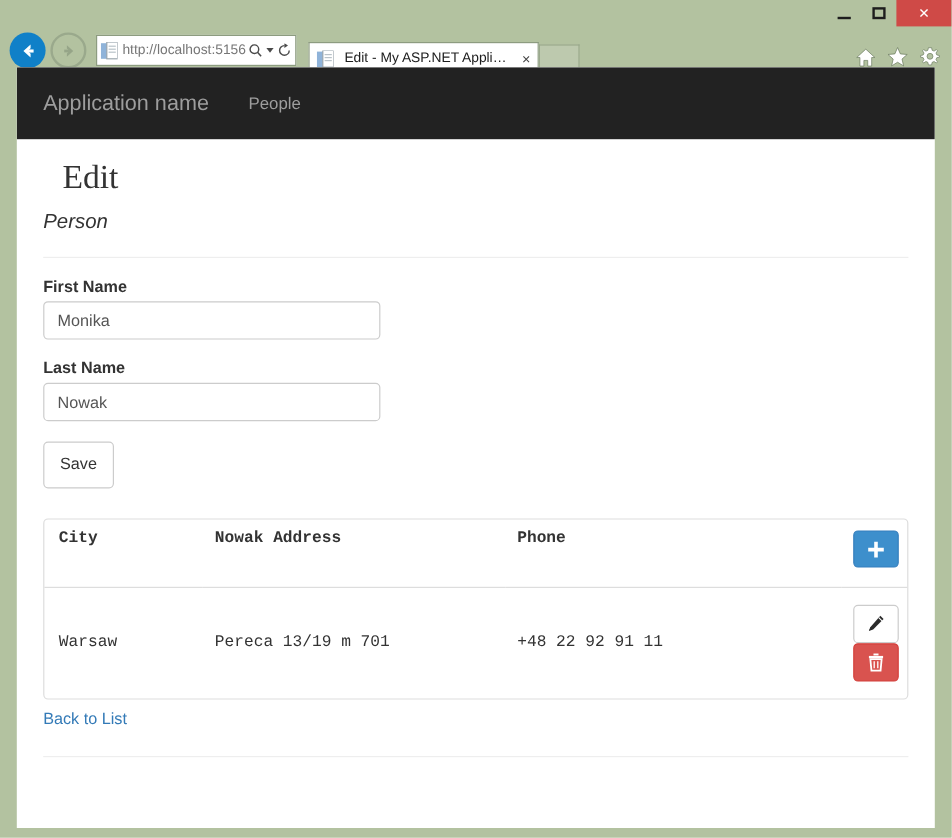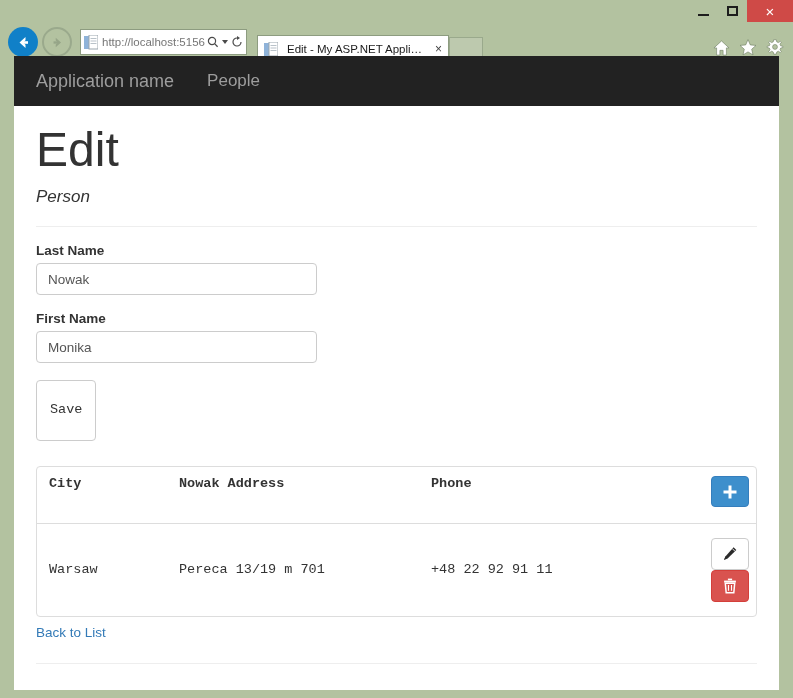--- a/index.html
+++ b/index.html
@@ -196,50 +196,51 @@
     top: 56px;
     width: 765px;
     height: 634px;
     background: #ffffff;
     overflow: hidden;
   }
 
   
   .navbar {
     background: #222222;
-    height: 50px;
+    height: 60px;
     display: flex;
     align-items: center;
     padding-left: 22px;
   }
   .navbar-brand {
     color: #9d9d9d;
     font-size: 18px;
     line-height: 20px;
     margin-right: 18px;
     text-decoration: none;
   }
   .navbar-link {
     color: #9d9d9d;
-    font-size: 17px;
+    font-size: 14px;
     text-decoration: none;
     padding: 0 15px;
   }
 
   
   .container {
     padding: 0 22px;
     box-sizing: border-box;
   }
   h1.page-title {
-    font-size: 48px;
+    font-size: 28px;
     font-weight: normal;
     color: #333333;
-    margin: 18px 0 0 0;
+    margin: 18px 0 0 16px;
     line-height: 1.1;
+    font-family: Liberation Serif, serif;
   }
   h4.page-sub {
     font-size: 17px;
     font-weight: normal;
     color: #333333;
     margin: 11px 0 0 0;
     line-height: 1.1;
     font-style: italic;
   }
   hr.sep {
@@ -271,22 +272,22 @@
     outline: none;
   }
   .btn-default {
     margin-top: 17px;
     display: inline-block;
     border: 1px solid #cccccc;
     border-radius: 4px;
     background: #ffffff;
     color: #333333;
     font-size: 13.5px;
-    padding: 20px 13px;
-    font-family: Liberation Mono, monospace;
+    padding: 9px 13px;
+    font-family: Liberation Sans, sans-serif;
     cursor: pointer;
     line-height: 1.4;
   }
 
   
   .panel {
     margin-top: 25px;
     border: 1px solid #dddddd;
     border-radius: 4px;
     background: #ffffff;
@@ -483,27 +484,27 @@
       <a class="navbar-link" href="#">People</a>
     </div>
 
     <div class="container">
 
       <h1 class="page-title">Edit</h1>
       <h4 class="page-sub">Person</h4>
       <hr class="sep">
 
       <div class="form-group">
+        <label class="form-label">First Name</label>
+        <input class="form-control" type="text" value="Monika" style="">
+      </div>
+
+      <div class="form-group">
         <label class="form-label">Last Name</label>
         <input class="form-control" type="text" value="Nowak" style="">
-      </div>
-
-      <div class="form-group">
-        <label class="form-label">First Name</label>
-        <input class="form-control" type="text" value="Monika" style="">
       </div>
 
       <button class="btn-default">Save</button>
 
       <div class="panel">
         <table class="addr-table">
           <thead>
             <tr>
               <th class="col-city">City</th>
               <th class="col-street">Nowak Address</th>

